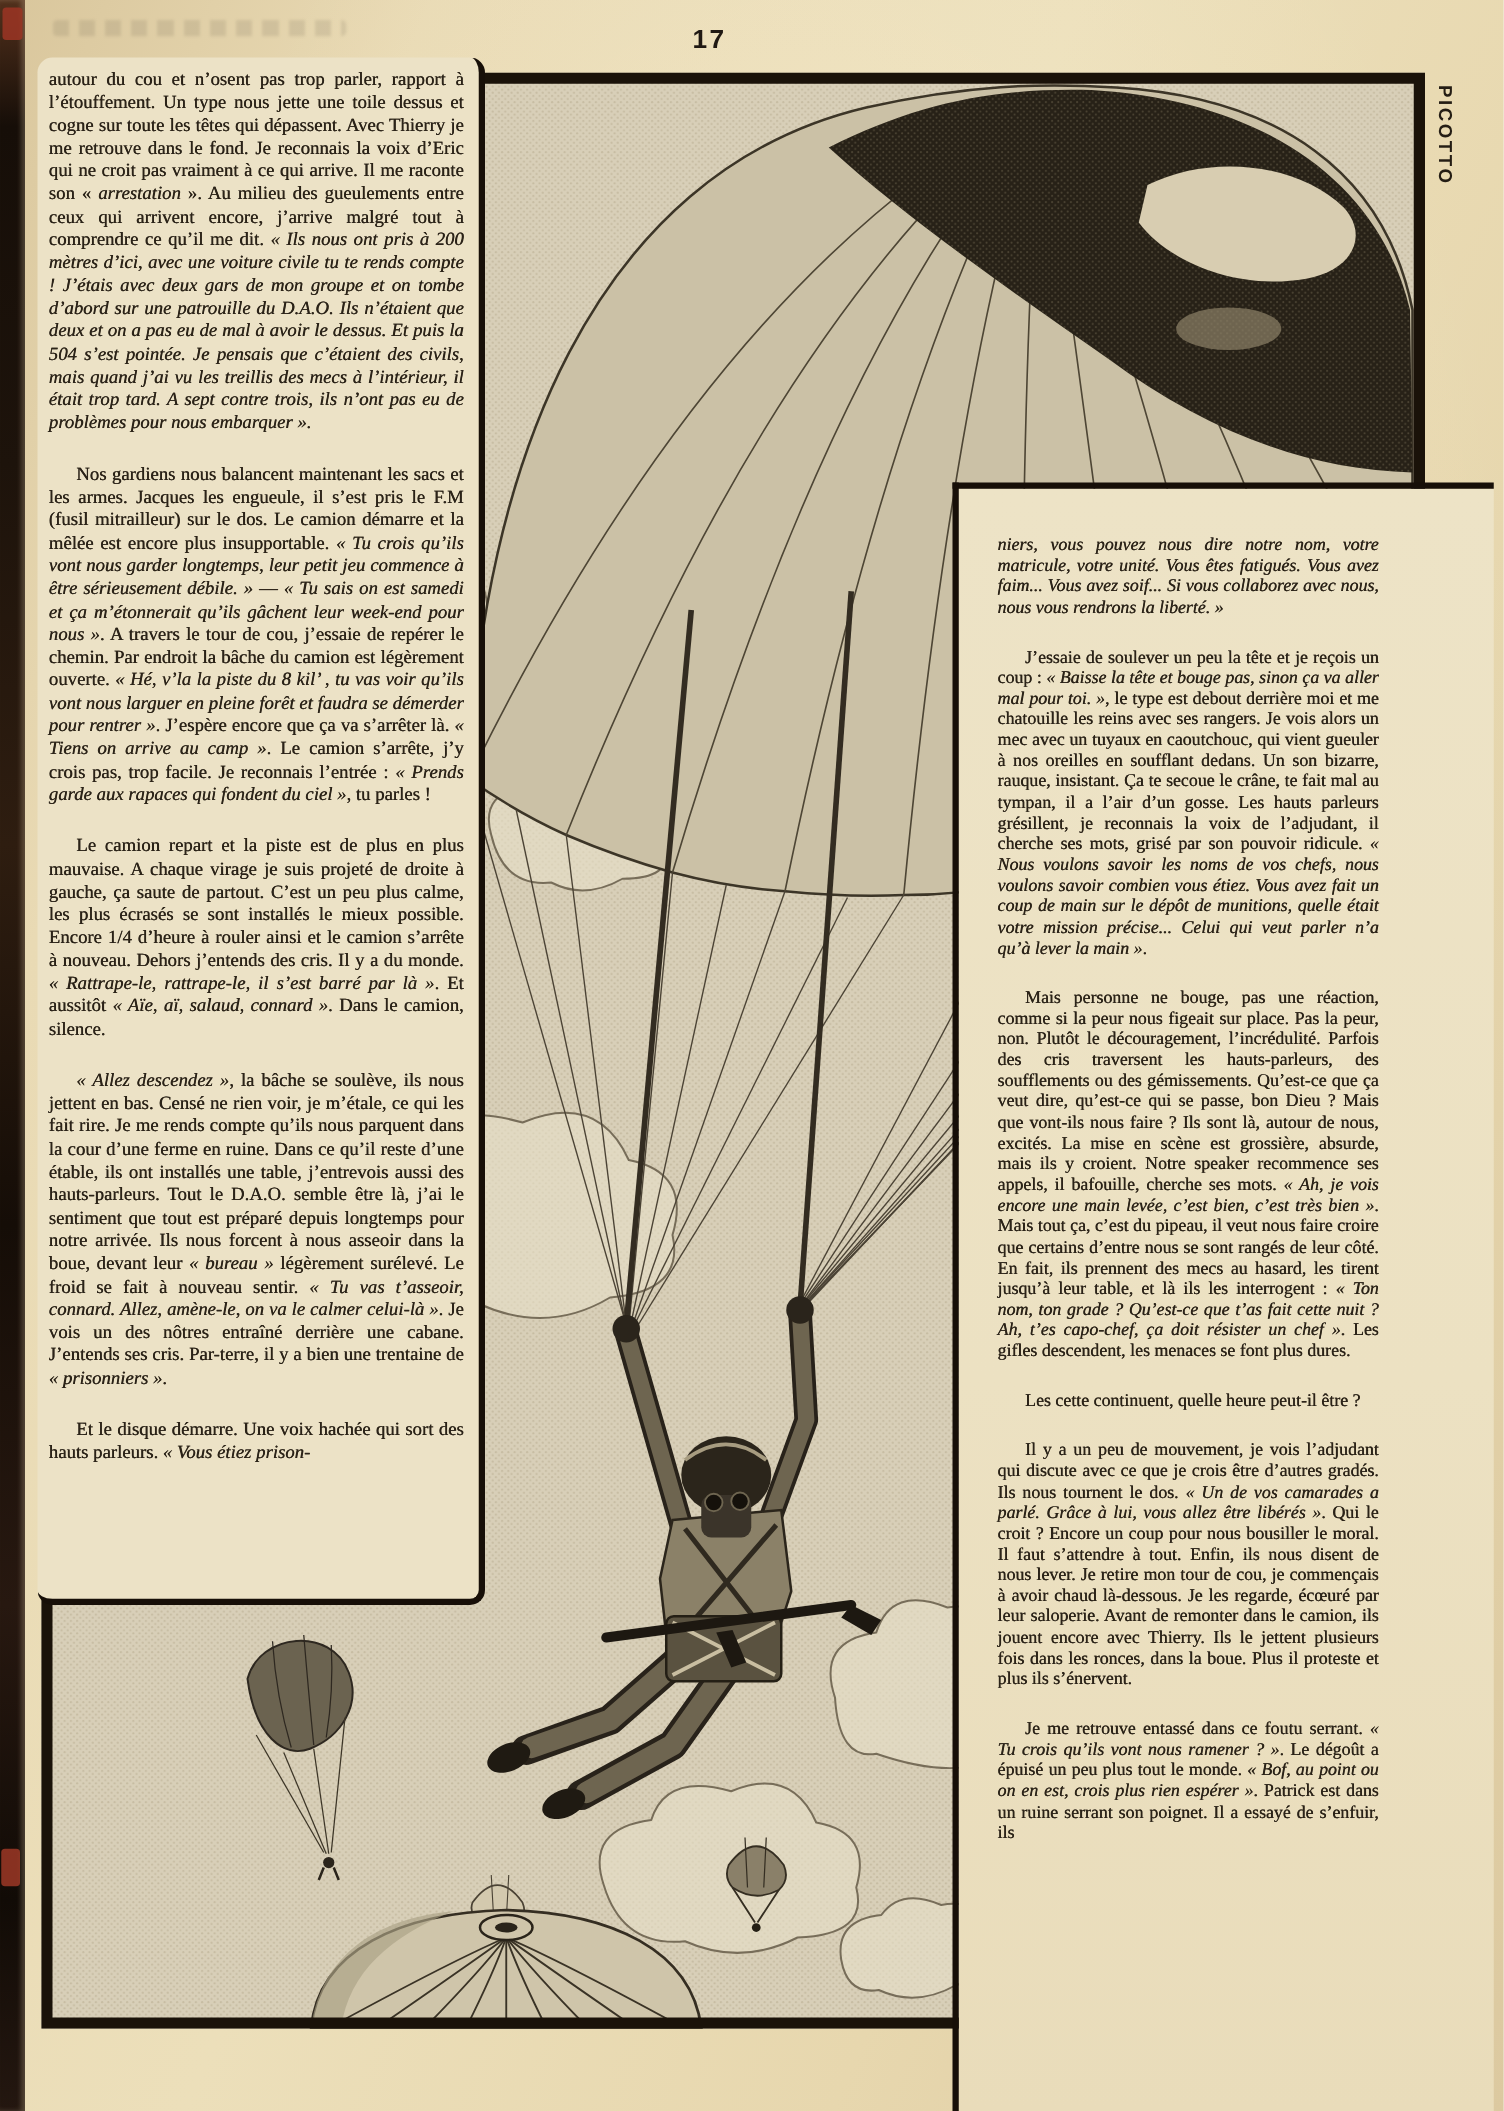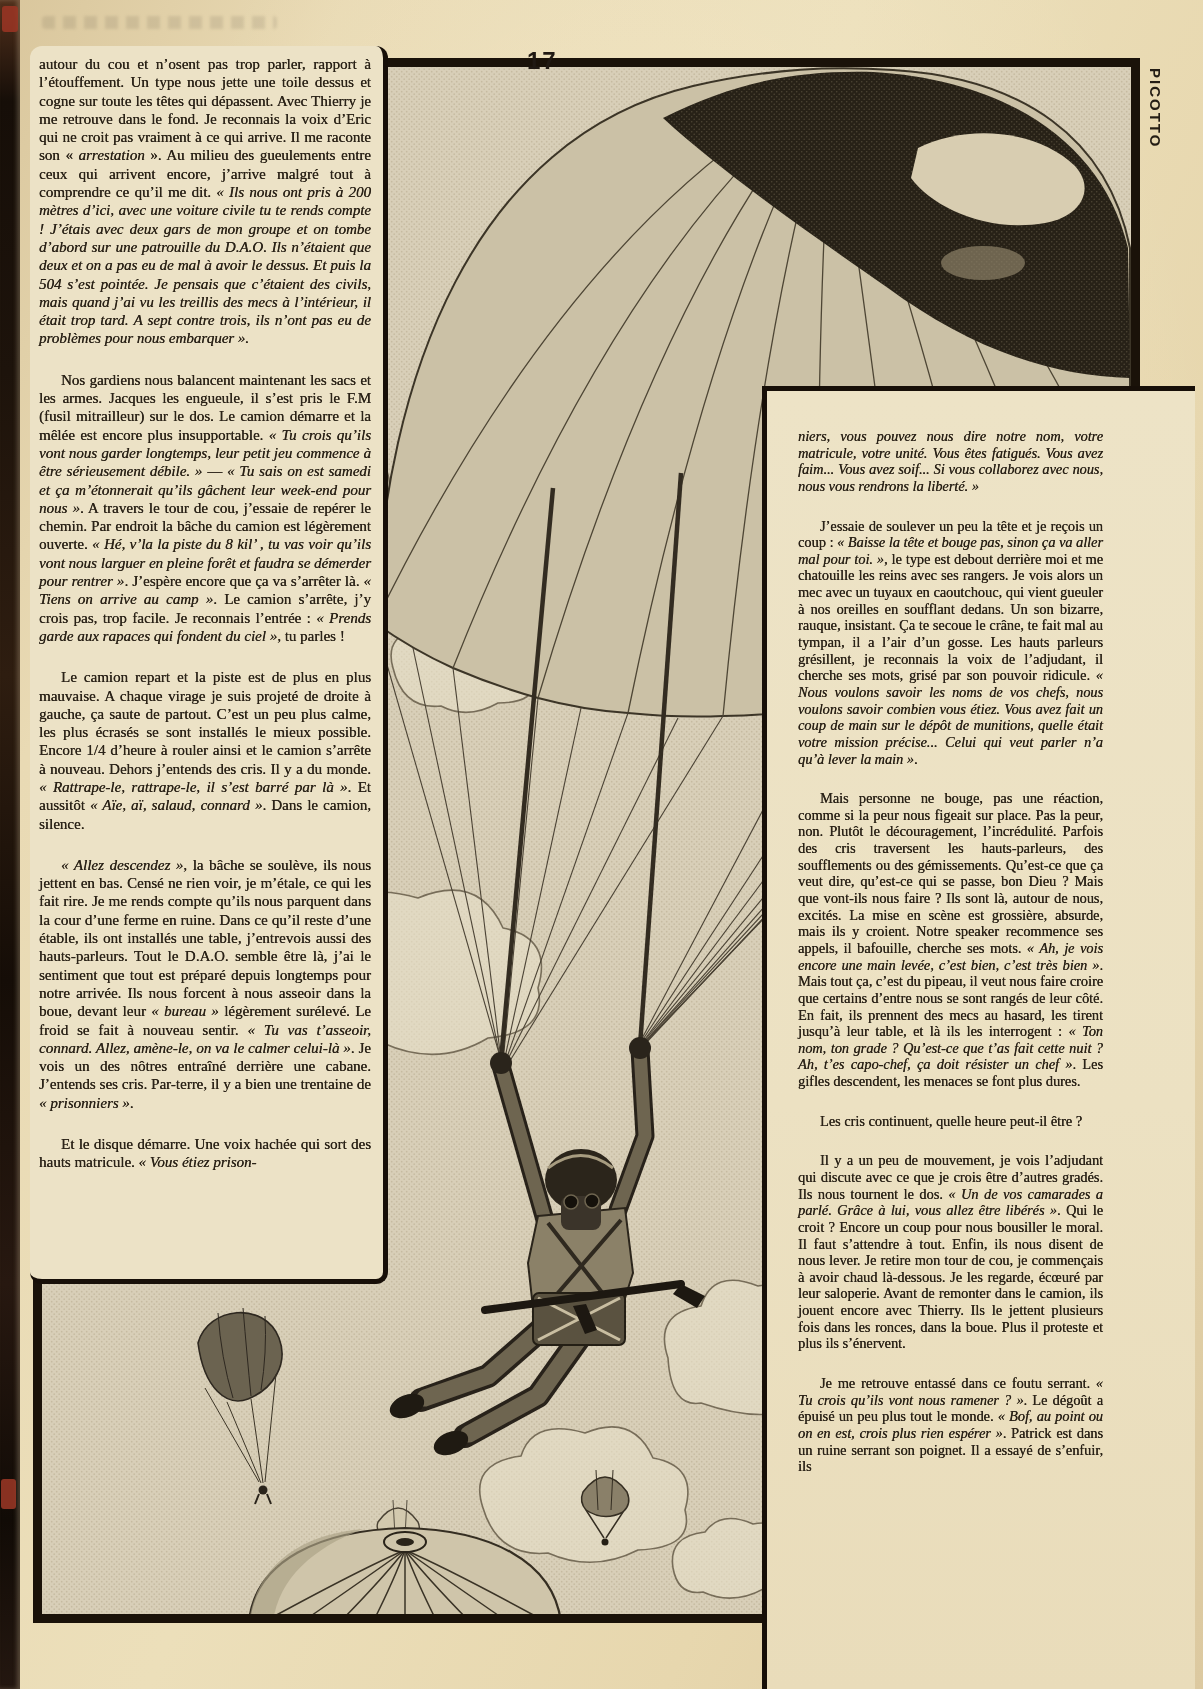--- a/index.html
+++ b/index.html
@@ -9,23 +9,23 @@
         background:
           radial-gradient(ellipse at 55% 35%, rgba(255,248,225,.35), rgba(0,0,0,0) 60%),
           linear-gradient(113deg,#d9c69c 0%,#e9dab4 18%,#ecdfba 45%,#e7d7ae 72%,#dcc9a0 100%);
         }
   
   #binding{position:absolute;left:0;top:0;width:20px;height:1689px;z-index:40;
      background:linear-gradient(180deg,#51301c 0%,#160e08 6%,#1d130b 22%,#2e1d10 40%,#150d07 58%,#271810 76%,#110b06 90%,#241710 100%);
      box-shadow:inset -3px 0 4px rgba(238,220,180,.25);}
   .red-mark{position:absolute;border-radius:3px;filter:blur(.6px);}
   
-  #pageno{position:absolute;left:527px;top:20px;z-index:30;
+  #pageno{position:absolute;left:554px;top:20px;z-index:30;
      font-family:"Liberation Sans","DejaVu Sans",sans-serif;
-     font-weight:700;font-size:24px;letter-spacing:2px;color:#201913;margin-top:27px;}
+     font-weight:700;font-size:21px;letter-spacing:2px;color:#201913;}
   #credit{position:absolute;left:1164px;top:68px;z-index:30;
      transform:rotate(90deg);transform-origin:0 0;
      font-family:"Liberation Sans","DejaVu Sans",sans-serif;
      font-weight:700;font-size:15px;letter-spacing:2px;color:#241d14;white-space:nowrap;}
   #smudge{position:absolute;left:42px;top:16px;width:235px;height:13px;z-index:5;opacity:.5;
      background:repeating-linear-gradient(90deg,rgba(118,106,84,.35) 0 13px,rgba(0,0,0,0) 13px 21px);
      filter:blur(1.4px);border-radius:4px;}
   
   #illo{position:absolute;left:33px;top:58px;width:1107px;height:1565px;z-index:1;}
   
@@ -215,28 +215,28 @@
     </g>
 
     <rect x="4.5" y="4.5" width="1098" height="1556" fill="none" stroke="#1a1209" stroke-width="9"></rect>
   </svg>
 
   <div id="leftcol" class="txtbox">
       <p class="para"><span>autour du cou et n’osent pas trop parler, rapport à l’étouffement. Un type nous jette une toile dessus et cogne sur toute les têtes qui dépassent. Avec Thierry je me retrouve dans le fond. Je reconnais la voix d’Eric qui ne croit pas vraiment à ce qui arrive. Il me raconte son « </span><em>arrestation</em><span> ». Au milieu des gueulements entre ceux qui arrivent encore, j’arrive malgré tout à comprendre ce qu’il me dit. </span><em>« Ils nous ont pris à 200 mètres d’ici, avec une voiture civile tu te rends compte ! J’étais avec deux gars de mon groupe et on tombe d’abord sur une patrouille du D.A.O. Ils n’étaient que deux et on a pas eu de mal à avoir le dessus. Et puis la 504 s’est pointée. Je pensais que c’étaient des civils, mais quand j’ai vu les treillis des mecs à l’intérieur, il était trop tard. A sept contre trois, ils n’ont pas eu de problèmes pour nous embarquer ».</em></p>
       <p class="para ind"><span>Nos gardiens nous balancent maintenant les sacs et les armes. Jacques les engueule, il s’est pris le F.M (fusil mitrailleur) sur le dos. Le camion démarre et la mêlée est encore plus insupportable. </span><em>« Tu crois qu’ils vont nous garder longtemps, leur petit jeu commence à être sérieusement débile. »</em><span> — </span><em>« Tu sais on est samedi et ça m’étonnerait qu’ils gâchent leur week-end pour nous »</em><span>. A travers le tour de cou, j’essaie de repérer le chemin. Par endroit la bâche du camion est légèrement ouverte. </span><em>« Hé, v’la la piste du 8 kil’ , tu vas voir qu’ils vont nous larguer en pleine forêt et faudra se démerder pour rentrer »</em><span>. J’espère encore que ça va s’arrêter là. </span><em>« Tiens on arrive au camp »</em><span>. Le camion s’arrête, j’y crois pas, trop facile. Je reconnais l’entrée : </span><em>« Prends garde aux rapaces qui fondent du ciel »</em><span>, tu parles !</span></p>
       <p class="para ind"><span>Le camion repart et la piste est de plus en plus mauvaise. A chaque virage je suis projeté de droite à gauche, ça saute de partout. C’est un peu plus calme, les plus écrasés se sont installés le mieux possible. Encore 1/4 d’heure à rouler ainsi et le camion s’arrête à nouveau. Dehors j’entends des cris. Il y a du monde. </span><em>« Rattrape-le, rattrape-le, il s’est barré par là »</em><span>. Et aussitôt </span><em>« Aïe, aï, salaud, connard »</em><span>. Dans le camion, silence.</span></p>
       <p class="para ind"><em>« Allez descendez »</em><span>, la bâche se soulève, ils nous jettent en bas. Censé ne rien voir, je m’étale, ce qui les fait rire. Je me rends compte qu’ils nous parquent dans la cour d’une ferme en ruine. Dans ce qu’il reste d’une étable, ils ont installés une table, j’entrevois aussi des hauts-parleurs. Tout le D.A.O. semble être là, j’ai le sentiment que tout est préparé depuis longtemps pour notre arrivée. Ils nous forcent à nous asseoir dans la boue, devant leur </span><em>« bureau »</em><span> légèrement surélevé. Le froid se fait à nouveau sentir. </span><em>« Tu vas t’asseoir, connard. Allez, amène-le, on va le calmer celui-là »</em><span>. Je vois un des nôtres entraîné derrière une cabane. J’entends ses cris. Par-terre, il y a bien une trentaine de </span><em>« prisonniers »</em><span>.</span></p>
-      <p class="para ind"><span>Et le disque démarre. Une voix hachée qui sort des hauts matricule. </span><em>« Vous étiez prison-</em></p>
+      <p class="para ind"><span>Et le disque démarre. Une voix hachée qui sort des hauts parleurs. </span><em>« Vous étiez prison-</em></p>
     </div>
 
   <div id="rightcol" class="txtbox">
       <p class="para"><em>niers, vous pouvez nous dire notre nom, votre matricule, votre unité. Vous êtes fatigués. Vous avez faim... Vous avez soif... Si vous collaborez avec nous, nous vous rendrons la liberté. »</em></p>
       <p class="para ind"><span>J’essaie de soulever un peu la tête et je reçois un coup : </span><em>« Baisse la tête et bouge pas, sinon ça va aller mal pour toi. »</em><span>, le type est debout derrière moi et me chatouille les reins avec ses rangers. Je vois alors un mec avec un tuyaux en caoutchouc, qui vient gueuler à nos oreilles en soufflant dedans. Un son bizarre, rauque, insistant. Ça te secoue le crâne, te fait mal au tympan, il a l’air d’un gosse. Les hauts parleurs grésillent, je reconnais la voix de l’adjudant, il cherche ses mots, grisé par son pouvoir ridicule. </span><em>« Nous voulons savoir les noms de vos chefs, nous voulons savoir combien vous étiez. Vous avez fait un coup de main sur le dépôt de munitions, quelle était votre mission précise... Celui qui veut parler n’a qu’à lever la main »</em><span>.</span></p>
       <p class="para ind"><span>Mais personne ne bouge, pas une réaction, comme si la peur nous figeait sur place. Pas la peur, non. Plutôt le découragement, l’incrédulité. Parfois des cris traversent les hauts-parleurs, des soufflements ou des gémissements. Qu’est-ce que ça veut dire, qu’est-ce qui se passe, bon Dieu ? Mais que vont-ils nous faire ? Ils sont là, autour de nous, excités. La mise en scène est grossière, absurde, mais ils y croient. Notre speaker recommence ses appels, il bafouille, cherche ses mots. </span><em>« Ah, je vois encore une main levée, c’est bien, c’est très bien »</em><span>. Mais tout ça, c’est du pipeau, il veut nous faire croire que certains d’entre nous se sont rangés de leur côté. En fait, ils prennent des mecs au hasard, les tirent jusqu’à leur table, et là ils les interrogent : </span><em>« Ton nom, ton grade ? Qu’est-ce que t’as fait cette nuit ? Ah, t’es capo-chef, ça doit résister un chef »</em><span>. Les gifles descendent, les menaces  se font plus dures.</span></p>
-      <p class="para ind"><span>Les cris continuent, quelle heure peut-il être ?</span></p>
+      <p class="para ind"><span>Les cette continuent, quelle heure peut-il être ?</span></p>
       <p class="para ind"><span>Il y a un peu de mouvement, je vois l’adjudant qui discute avec ce que je crois être d’autres gradés. Ils nous tournent le dos. </span><em>« Un de vos camarades a parlé. Grâce à lui, vous allez être libérés »</em><span>. Qui le croit ? Encore un coup pour nous bousiller le moral. Il faut s’attendre à tout. Enfin, ils nous disent de nous lever. Je retire mon tour de cou, je commençais à avoir chaud là-dessous. Je les regarde, écœuré par leur saloperie. Avant de remonter dans le camion, ils jouent encore avec Thierry. Ils le jettent plusieurs fois dans les ronces, dans la boue. Plus il proteste et plus ils s’énervent.</span></p>
       <p class="para ind"><span>Je me retrouve entassé dans ce foutu serrant. </span><em>« Tu crois qu’ils vont nous ramener ? »</em><span>. Le dégoût a épuisé un peu plus tout le monde. </span><em>« Bof, au point ou on en est, crois plus rien espérer »</em><span>. Patrick est dans un ruine serrant son poignet. Il a essayé de s’enfuir, ils</span></p>
     </div>
 
   <div id="pageno">17</div>
 
   <div id="credit">PICOTTO</div>
 
   <div id="smudge"></div>
 

